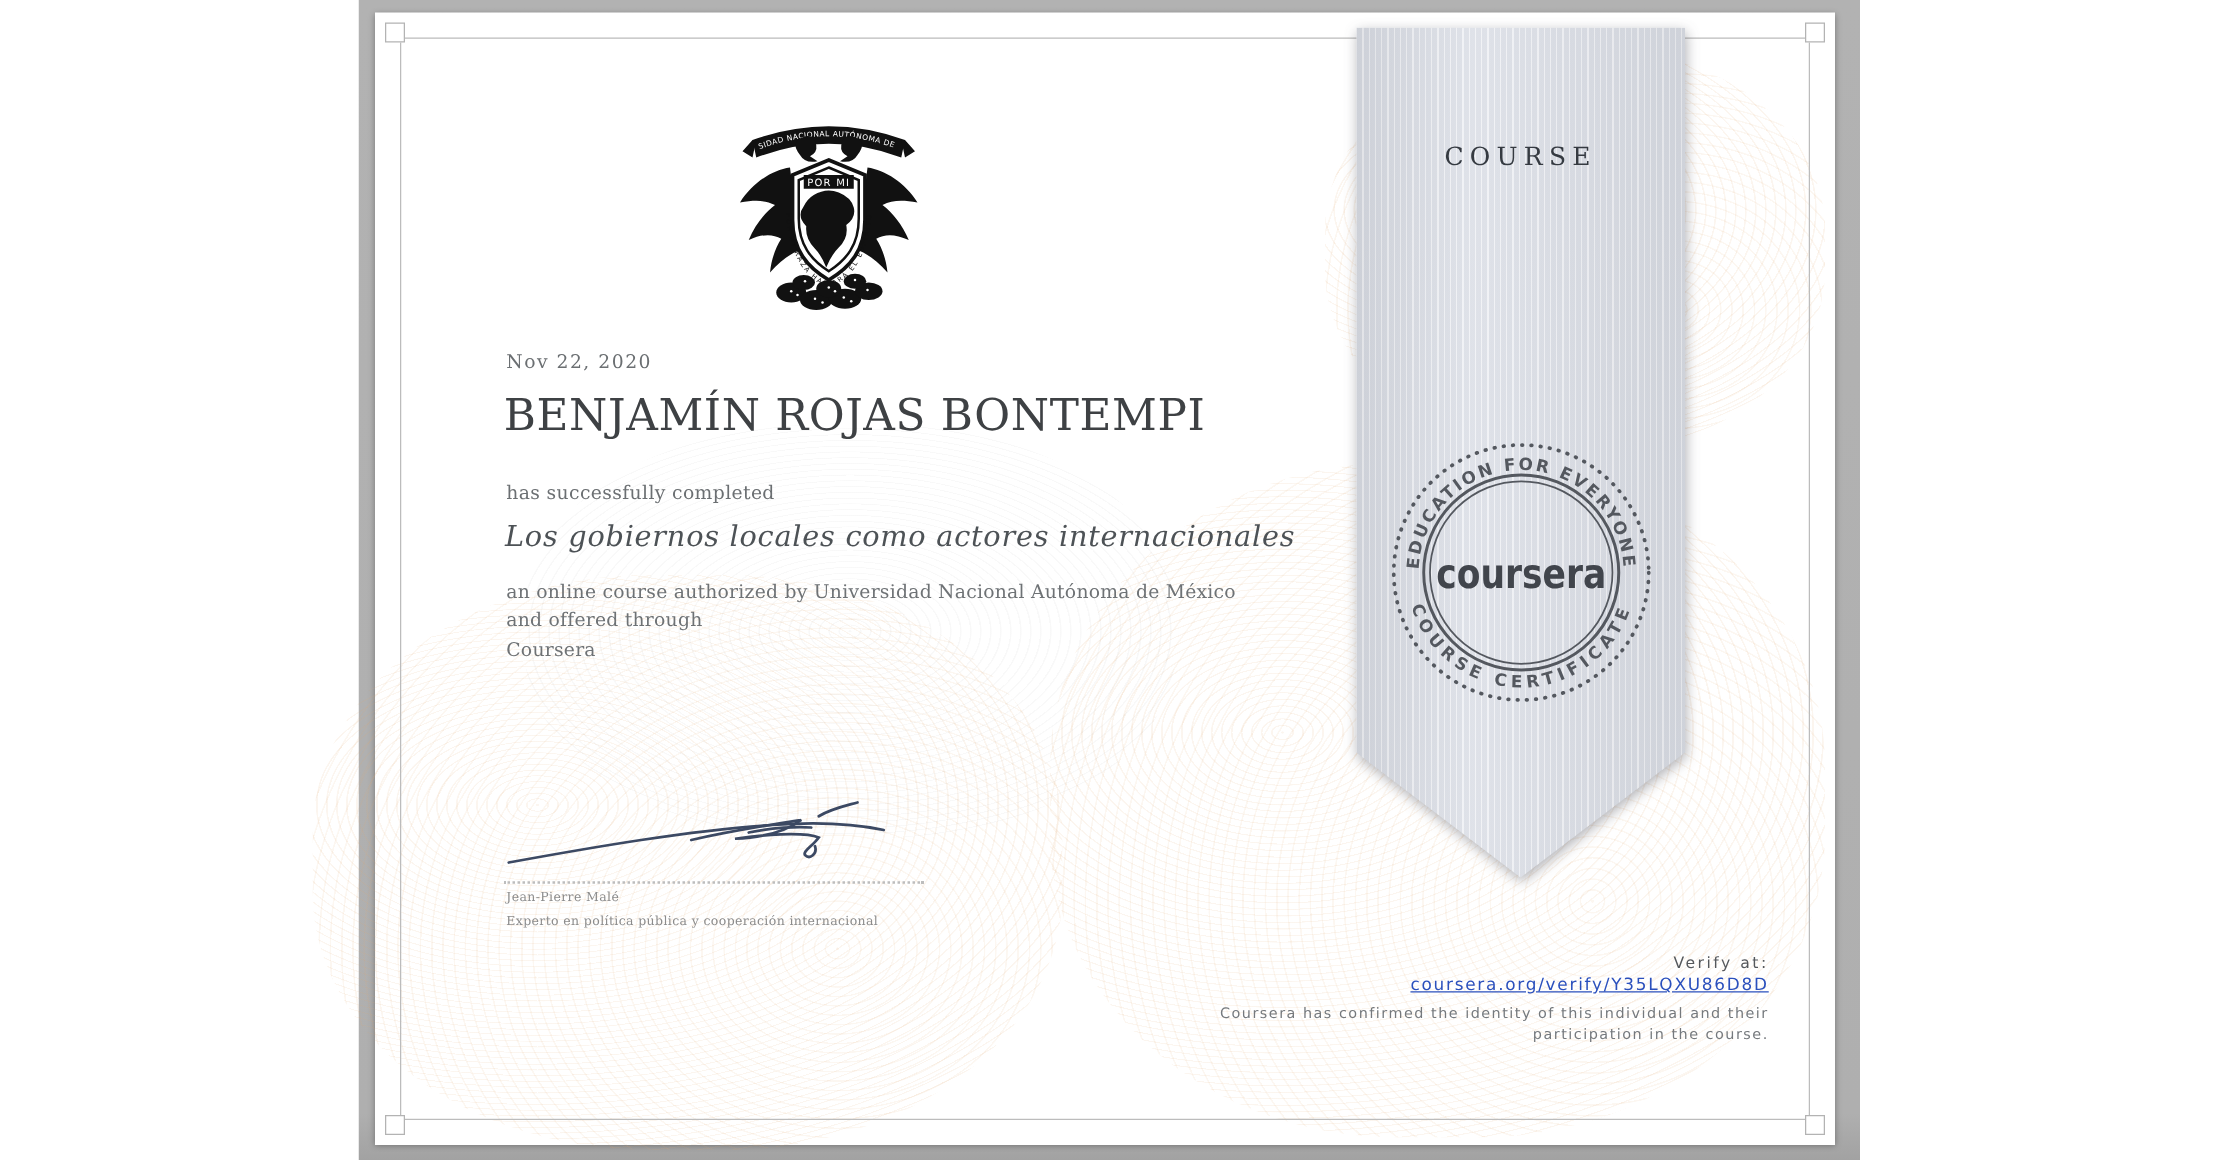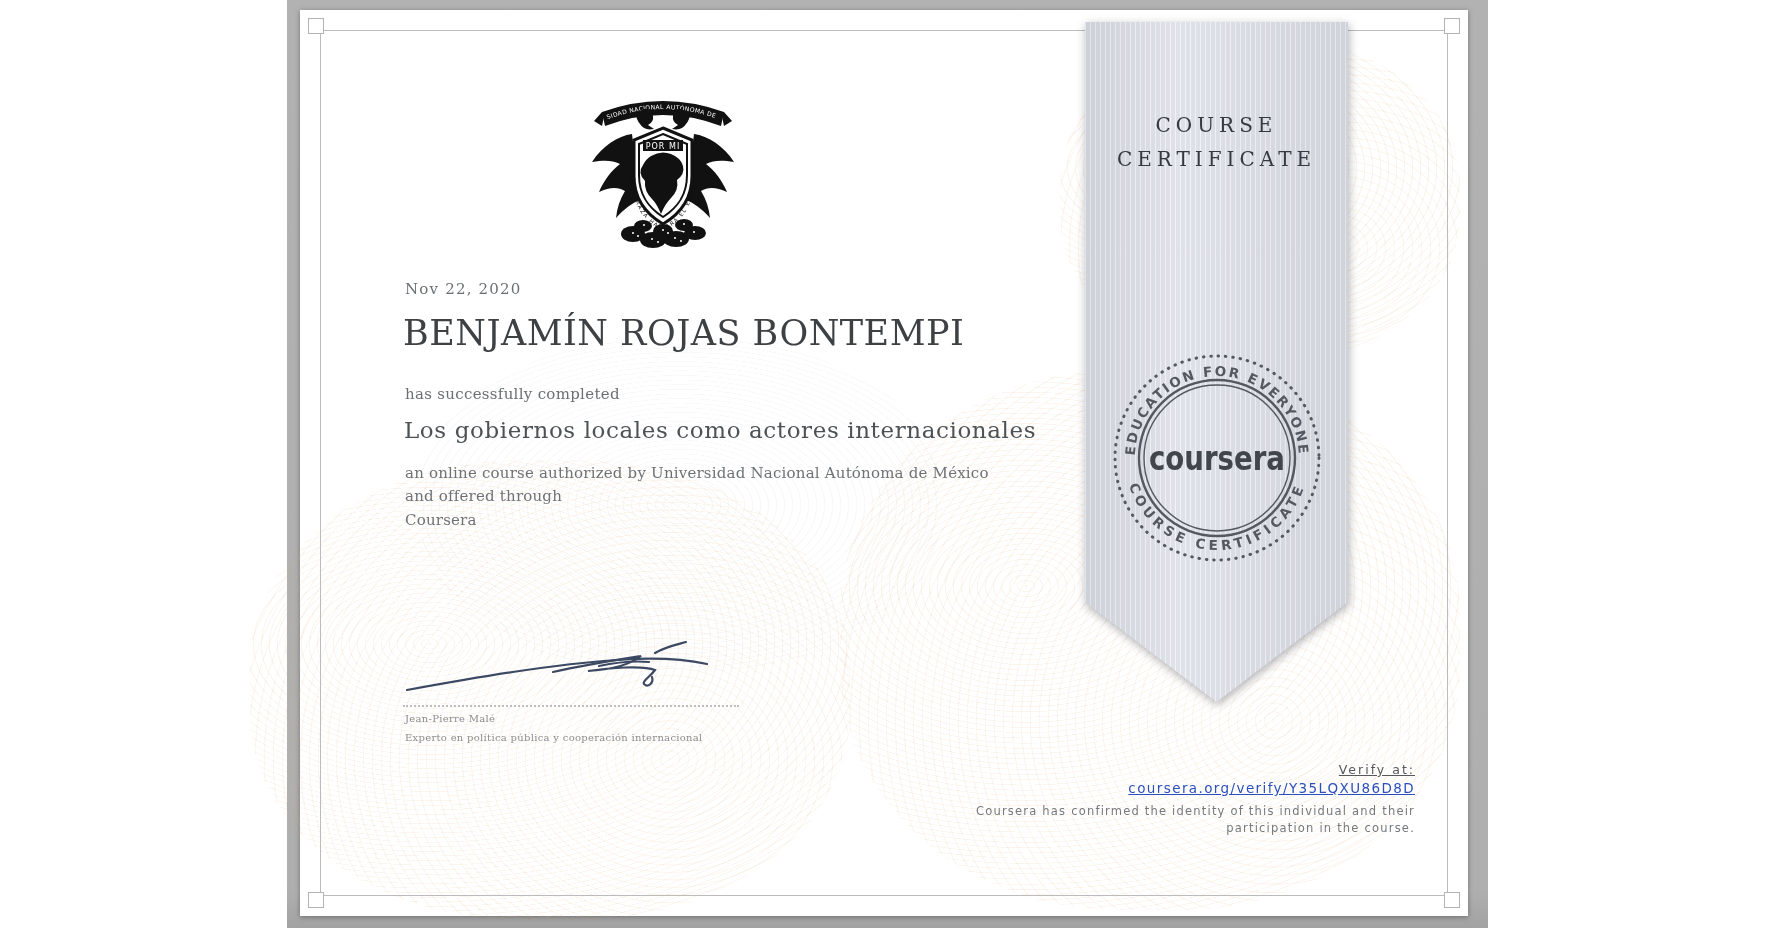--- a/index.html
+++ b/index.html
@@ -23,31 +23,31 @@
   
   .frame{position:absolute;left:20px;top:20px;right:20px;bottom:20px;border:1px solid #bcbcbc;z-index:1;}
   .corner-sq{position:absolute;width:14px;height:14px;background:#ffffff;border:1px solid #b3b3b3;z-index:2;}
   .corner-sq.tl{left:8px;top:8px;}  .corner-sq.tr{right:8px;top:8px;}
   .corner-sq.bl{left:8px;bottom:8px;} .corner-sq.br{right:8px;bottom:8px;}
   
   .unam-logo{position:absolute;left:288px;top:80px;width:150px;height:160px;z-index:2;}
   .cert-date{position:absolute;left:105px;top:270px;font-size:15px;letter-spacing:1.2px;color:#6b6f72;z-index:2;}
   .recipient{position:absolute;left:103px;top:303px;font-size:35px;letter-spacing:.5px;color:#3e4144;z-index:2;white-space:nowrap;}
   .completed{position:absolute;left:105px;top:375px;font-size:15px;color:#6b6f72;letter-spacing:.3px;z-index:2;text-align:right;}
-  .course-title{position:absolute;left:104px;top:407px;font-size:23px;color:#4d5256;letter-spacing:.6px;z-index:2;white-space:nowrap;}
+  .course-title{position:absolute;left:104px;top:407px;font-size:23px;color:#4d5256;letter-spacing:.6px;z-index:2;white-space:nowrap;font-style:italic;}
   .course-desc{position:absolute;left:105px;top:452px;width:600px;font-size:15px;line-height:1.55;
                color:#6e7275;letter-spacing:.2px;white-space:pre-line;z-index:2;}
   .signature-svg{position:absolute;left:103px;top:628px;width:310px;height:62px;z-index:2;}
   .sig-rule{position:absolute;left:103px;top:695px;width:336px;border-top:2px dotted #bdbdbd;z-index:2;}
   .signer-name{position:absolute;left:105px;top:703px;font-size:10px;color:#8c8c8c;letter-spacing:.3px;z-index:2;}
   .signer-title{position:absolute;left:105px;top:722px;font-size:10px;color:#8c8c8c;letter-spacing:.3px;z-index:2;}
   
   .verify-block{position:absolute;right:53px;top:752px;text-align:right;z-index:2;
                 font-family:"DejaVu Sans","Liberation Sans",sans-serif;}
-  .verify-label{font-size:12.5px;letter-spacing:2px;color:#55585c;text-decoration:underline;}
+  .verify-label{font-size:12.5px;letter-spacing:2px;color:#55585c;}
   .verify-link{display:inline-block;margin-top:3px;font-size:13.5px;letter-spacing:1.4px;
                color:#2b50bd;text-decoration:underline;cursor:pointer;}
   .verify-note{margin-top:6px;font-size:11.5px;letter-spacing:1.2px;line-height:1.5;color:#75797d;white-space:pre-line;margin-left:24px;}
   
   .hours-note{position:absolute;left:0;right:0;top:845px;text-align:center;font-size:14px;
               color:#7b7e80;letter-spacing:.4px;z-index:2;}
   
   .ribbon{position:absolute;left:785px;top:12px;width:263px;height:680px;z-index:3;
     clip-path:polygon(0 0,100% 0,100% calc(100% - 100px),50% 100%,0 calc(100% - 100px));
     background:
@@ -148,21 +148,20 @@
         </g>
       </svg>
       <div class="sig-rule"></div>
       <div class="signer-name">Jean-Pierre Malé</div>
       <div class="signer-title">Experto en política pública y cooperación internacional</div>
 
       <div class="ribbon-wrap">
         <div class="ribbon" style="left:2px;top:2px;">
           <div class="ribbon-title">
             <div>COURSE</div>
-            <div>CERTIFICATE</div>
           </div>
 
           <svg class="seal-svg" viewBox="0 0 212 212">
             <defs>
               <path id="sealTop" d="M24,106 A 82,82 0 1 1 188,106"></path>
               <path id="sealBottom" d="M14,106 A 92,92 0 0 0 198,106"></path>
             </defs>
             <circle cx="106" cy="106" r="102" fill="none" stroke="#54585f" stroke-width="3" stroke-dasharray="0.5 6.9" stroke-linecap="round"></circle>
             <text font-family="DejaVu Sans, sans-serif" font-size="13.5" font-weight="600" fill="#54585f" letter-spacing="2">
               <textPath href="#sealTop" startOffset="50%" text-anchor="middle">· EDUCATION FOR EVERYONE ·</textPath>

